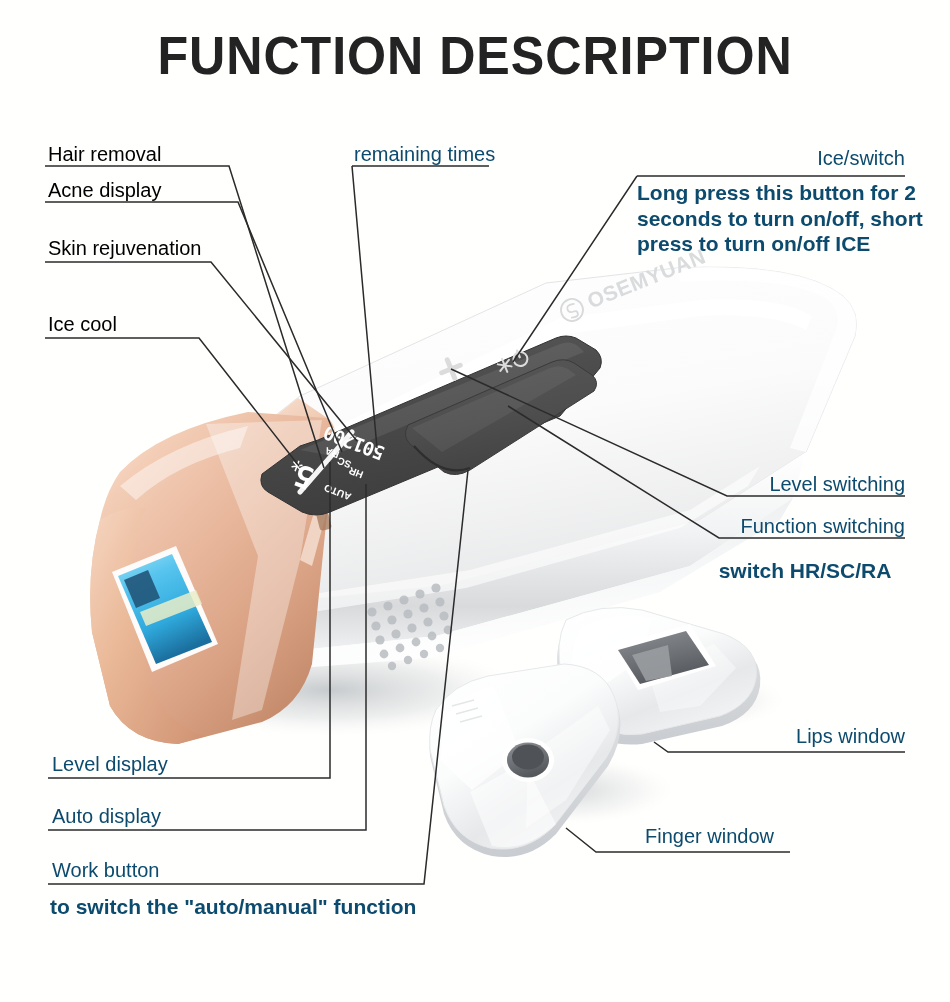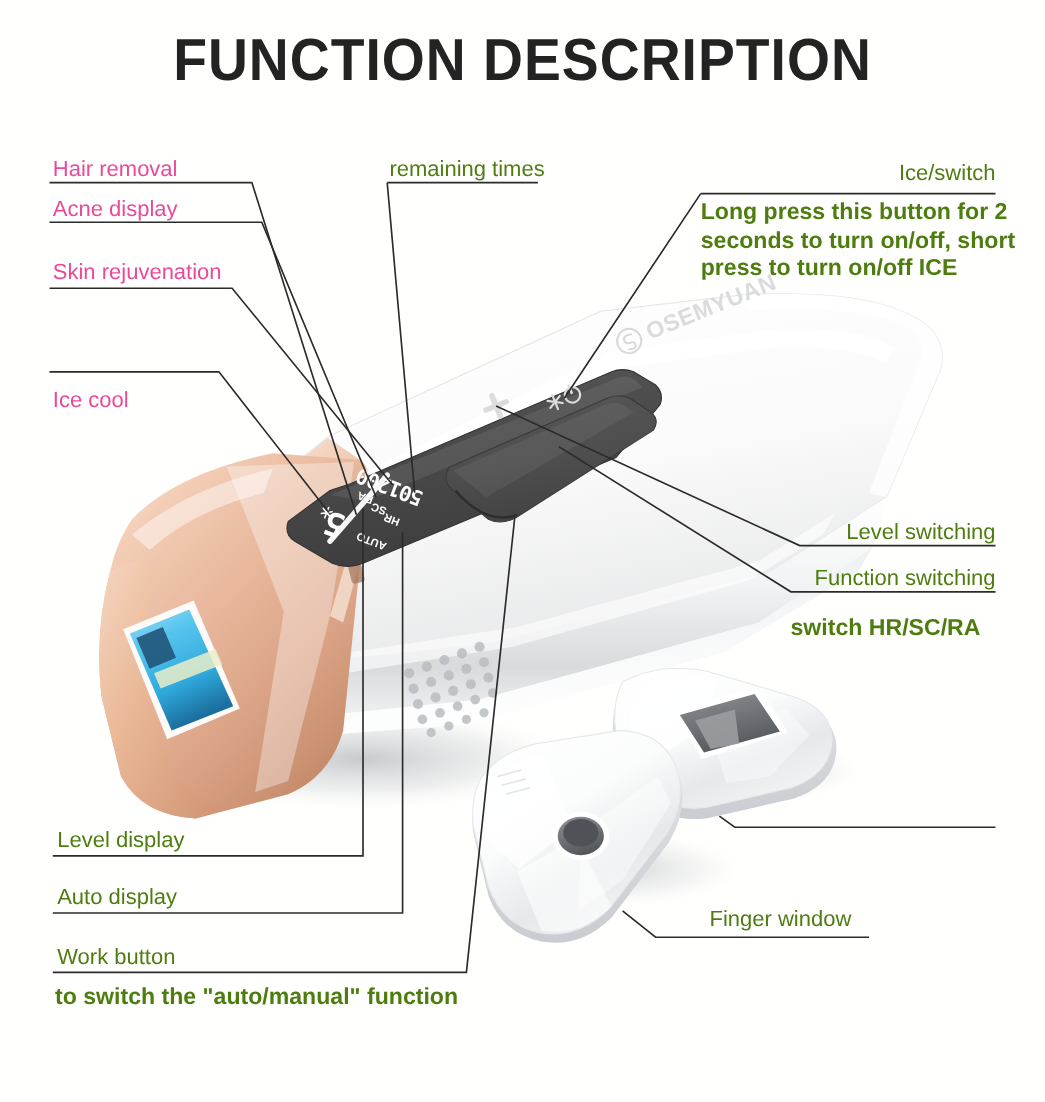--- a/index.html
+++ b/index.html
@@ -26,25 +26,25 @@
     white-space:nowrap;
   }
 
   
   #art{position:absolute;left:0;top:0;width:950px;height:1002px;}
 
   
   .lbl{
     position:absolute;
     font-family:"Liberation Sans", sans-serif;
-    color:#4d7c0f;
+    color:#0c4a6e;
     white-space:nowrap;
     line-height:1.22;
   }
-  .lbl.red{color:#ec4899;text-align:center;}
+  .lbl.red{color:#000000;text-align:center;}
   .lbl.b20{font-size:20px;}
   .lbl.b21{font-size:21px;}
   .lbl.bold{font-weight:bold;}
   .lbl.right{text-align:right;}
   .lbl.center{text-align:center;}
 </style>
 </head>
 <body>
 
 <div id="stage">
@@ -343,40 +343,41 @@
       <path d="M48,884 L424,884 L468,470"></path>
     </g>
   </svg>
 
   <div class="lbl red b20" style="left:48px; top:142px;">Hair removal</div>
 
   <div class="lbl red b20" style="left:48px; top:178px;">Acne display</div>
 
   <div class="lbl red b20" style="left:48px; top:236px;">Skin rejuvenation</div>
 
-  <div class="lbl red b20" style="left:48px; top:312px;margin-top:40px;">Ice cool</div>
+  <div class="lbl red b20" style="left:48px; top:312px;">Ice cool</div>
 
   <div class="lbl b20" style="left:354px; top:142px;">remaining times</div>
 
   <div class="lbl b20 right" style="left:705px; top:146px; width:200px;">Ice/switch</div>
 
   <div class="lbl b21 bold" style="left:637px; top:180px; width:272px;">
     <div>Long press this button for 2</div>
     <div>seconds to turn on/off, short</div>
     <div>press to turn on/off ICE</div>
   </div>
 
   <div class="lbl b20 right" style="left:705px; top:472px; width:200px;">Level switching</div>
 
   <div class="lbl b20 right" style="left:705px; top:514px; width:200px;">Function switching</div>
 
   <div class="lbl b21 bold center" style="left:705px; top:558px; width:200px;">
     <div>switch HR/SC/RA</div>
   </div>
 
+  <div class="lbl b20 right" style="left:705px; top:724px; width:200px;">Lips window</div>
 
   <div class="lbl b20" style="left:645px; top:824px;">Finger window</div>
 
   <div class="lbl b20" style="left:52px; top:752px;">Level display</div>
 
   <div class="lbl b20" style="left:52px; top:804px;">Auto display</div>
 
   <div class="lbl b20" style="left:52px; top:858px;">Work button</div>
 
   <div class="lbl b21 bold" style="left:50px; top:894px; width:400px;">

